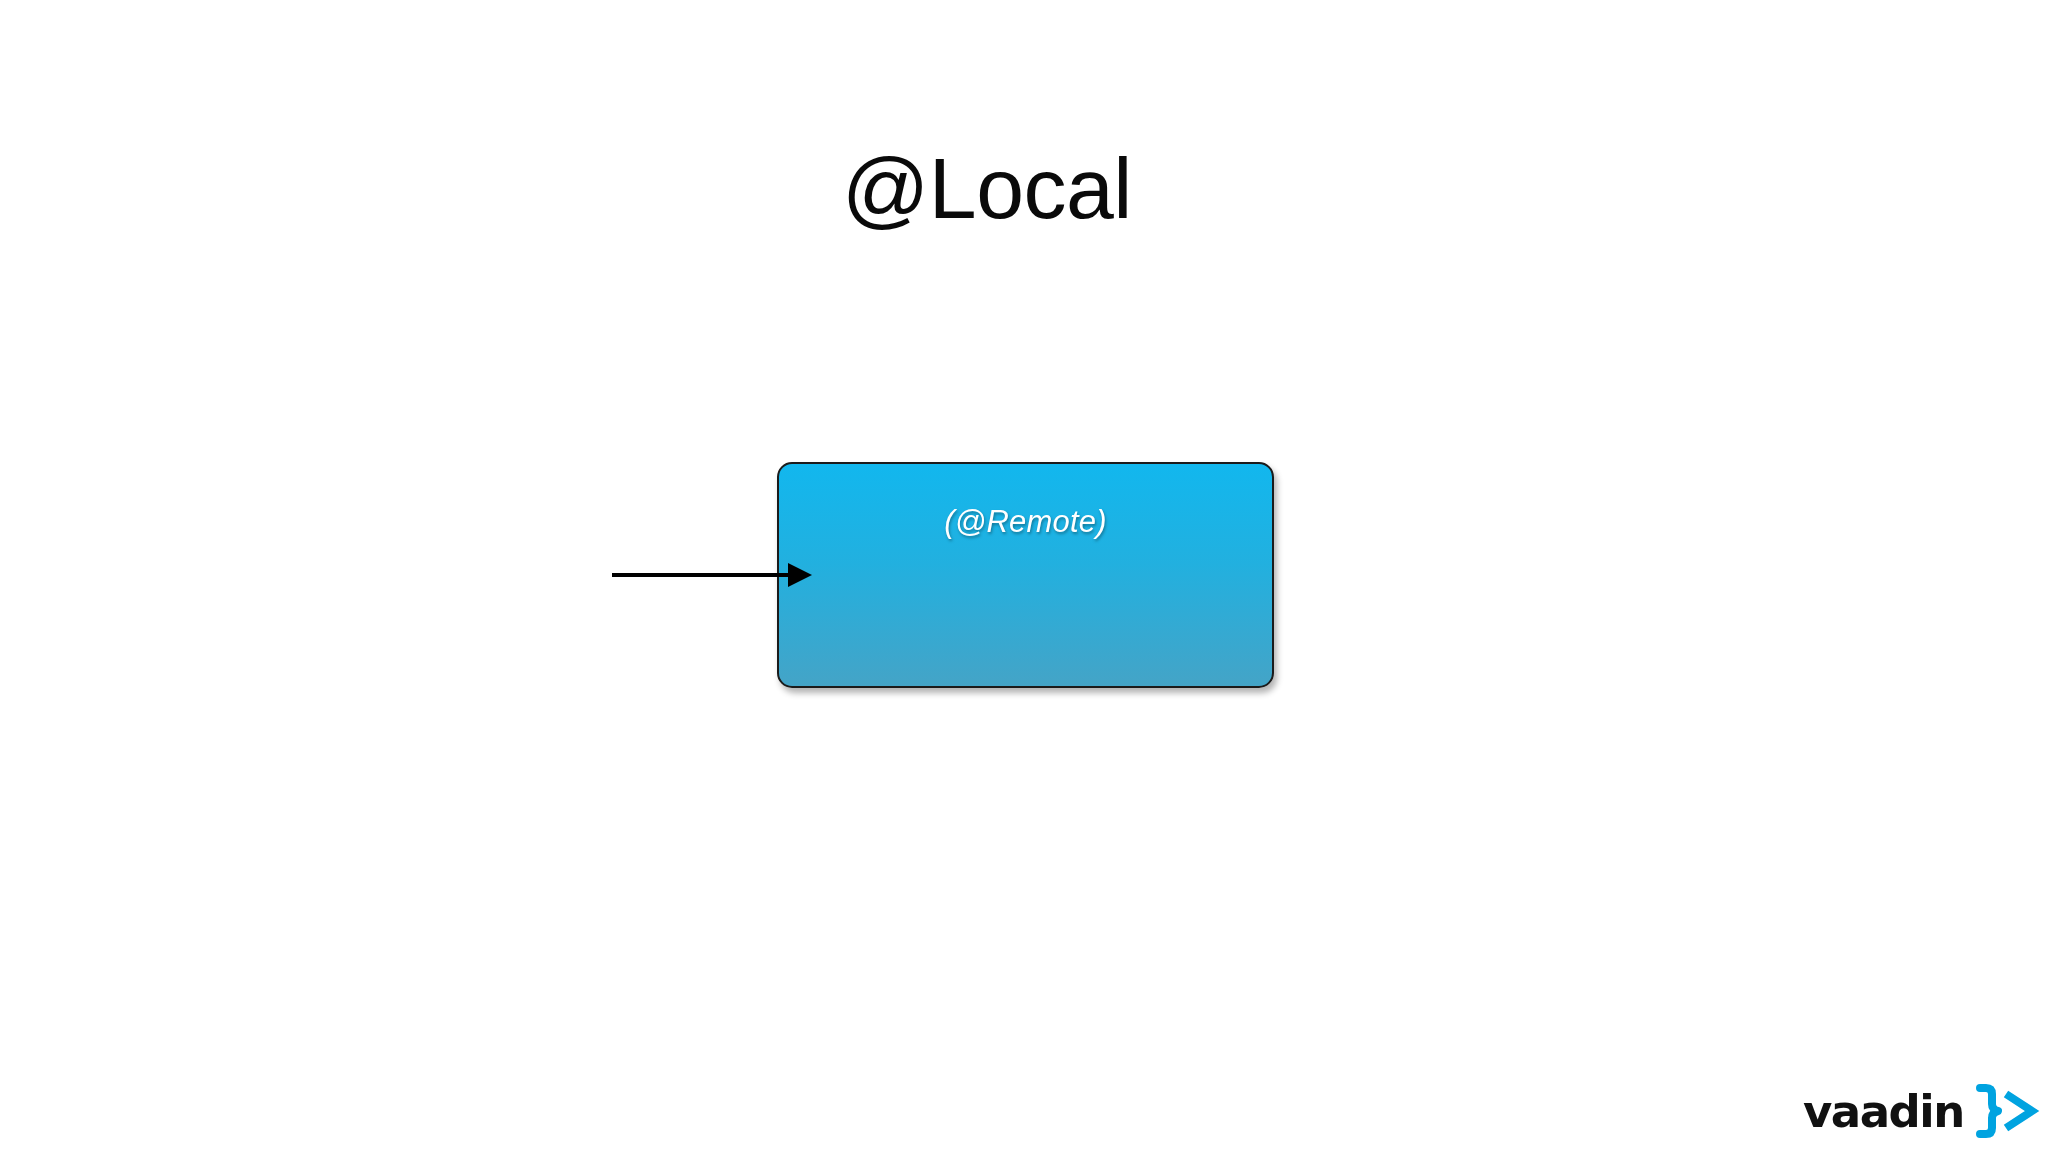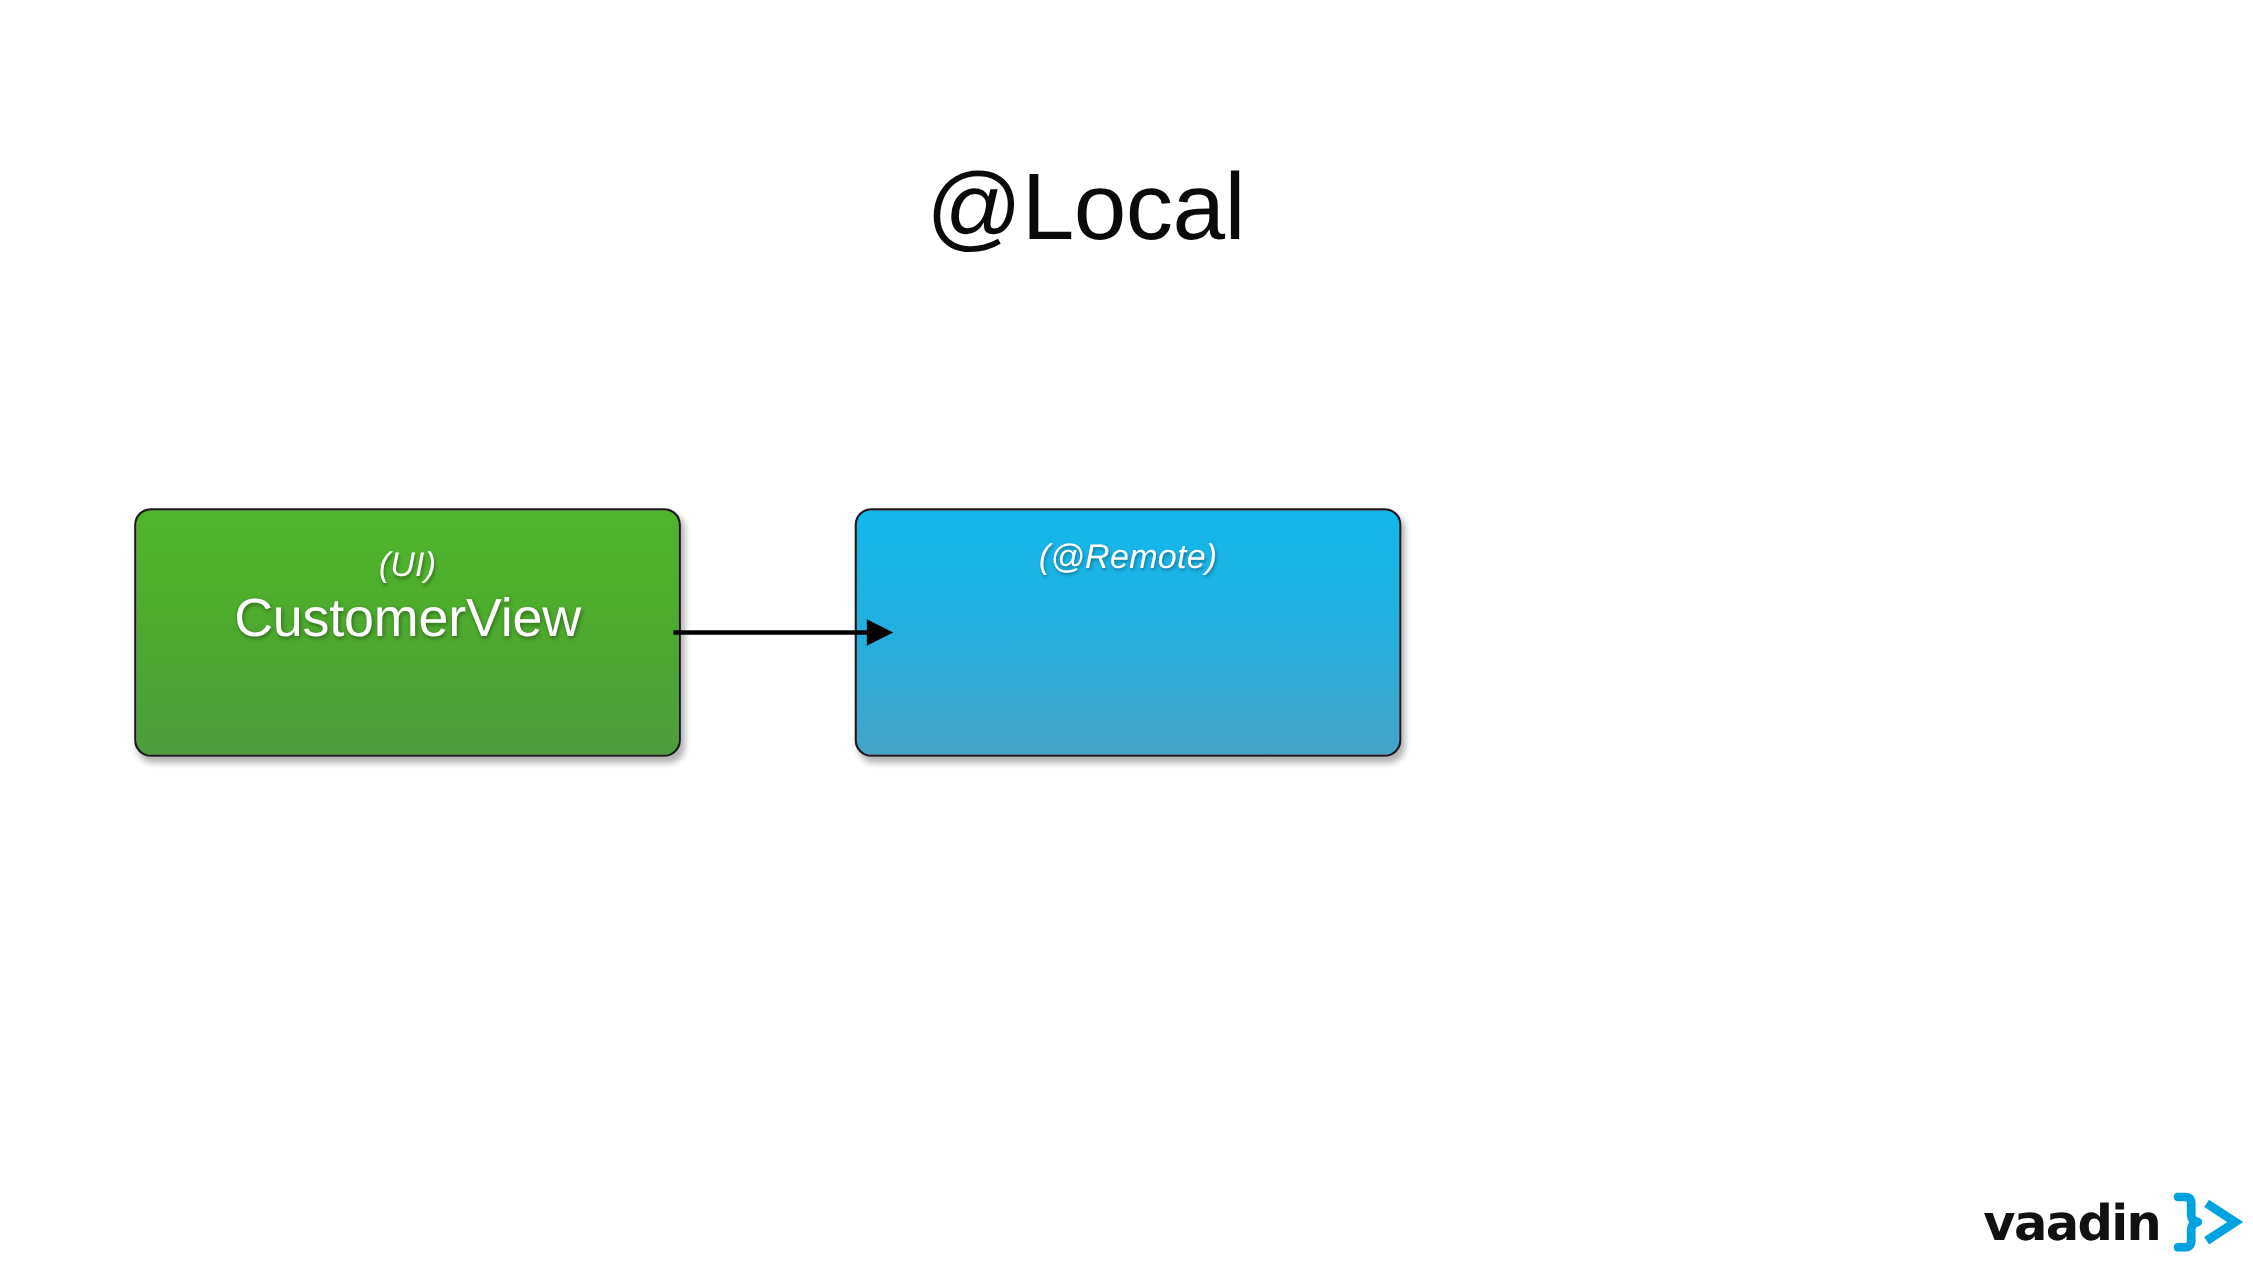--- a/index.html
+++ b/index.html
@@ -74,21 +74,21 @@
     padding-top: 32px;
   }
   #node-view .stereotype { margin-bottom: 2px; }
 
   #node-service {
     left: 777px;
     top: 462px;
     width: 497px;
     height: 226px;
     background: linear-gradient(to bottom, #12B7EE 0%, #22B0DF 45%, #44A4C7 100%);
-    padding-top: 24px;
+    padding-top: 40px;
   }
   #node-service .stereotype { margin-bottom: 0px; }
 
   
   #edge-view-service {
     position: absolute;
     left: 612px;
     top: 548px;
     width: 200px;
     height: 54px;
@@ -118,24 +118,20 @@
 </style>
 </head>
 <body>
 
 <div id="slide">
 
   <div class="title-block">
     <span class="title-line">@Local</span>
   </div>
 
-  <div class="node" id="node-view">
-    <span class="stereotype">(UI)</span>
-    <span class="nodename">CustomerView</span>
-  </div>
 
   <div class="node" id="node-service">
     <span class="stereotype">(@Remote)</span>
   </div>
 
   <svg id="edge-view-service" viewBox="0 0 200 54">
     <line x1="0" y1="27" x2="178" y2="27" stroke="#000000" stroke-width="4"></line>
     <polygon points="176,15 200,27 176,39" fill="#000000"></polygon>
   </svg>
 

